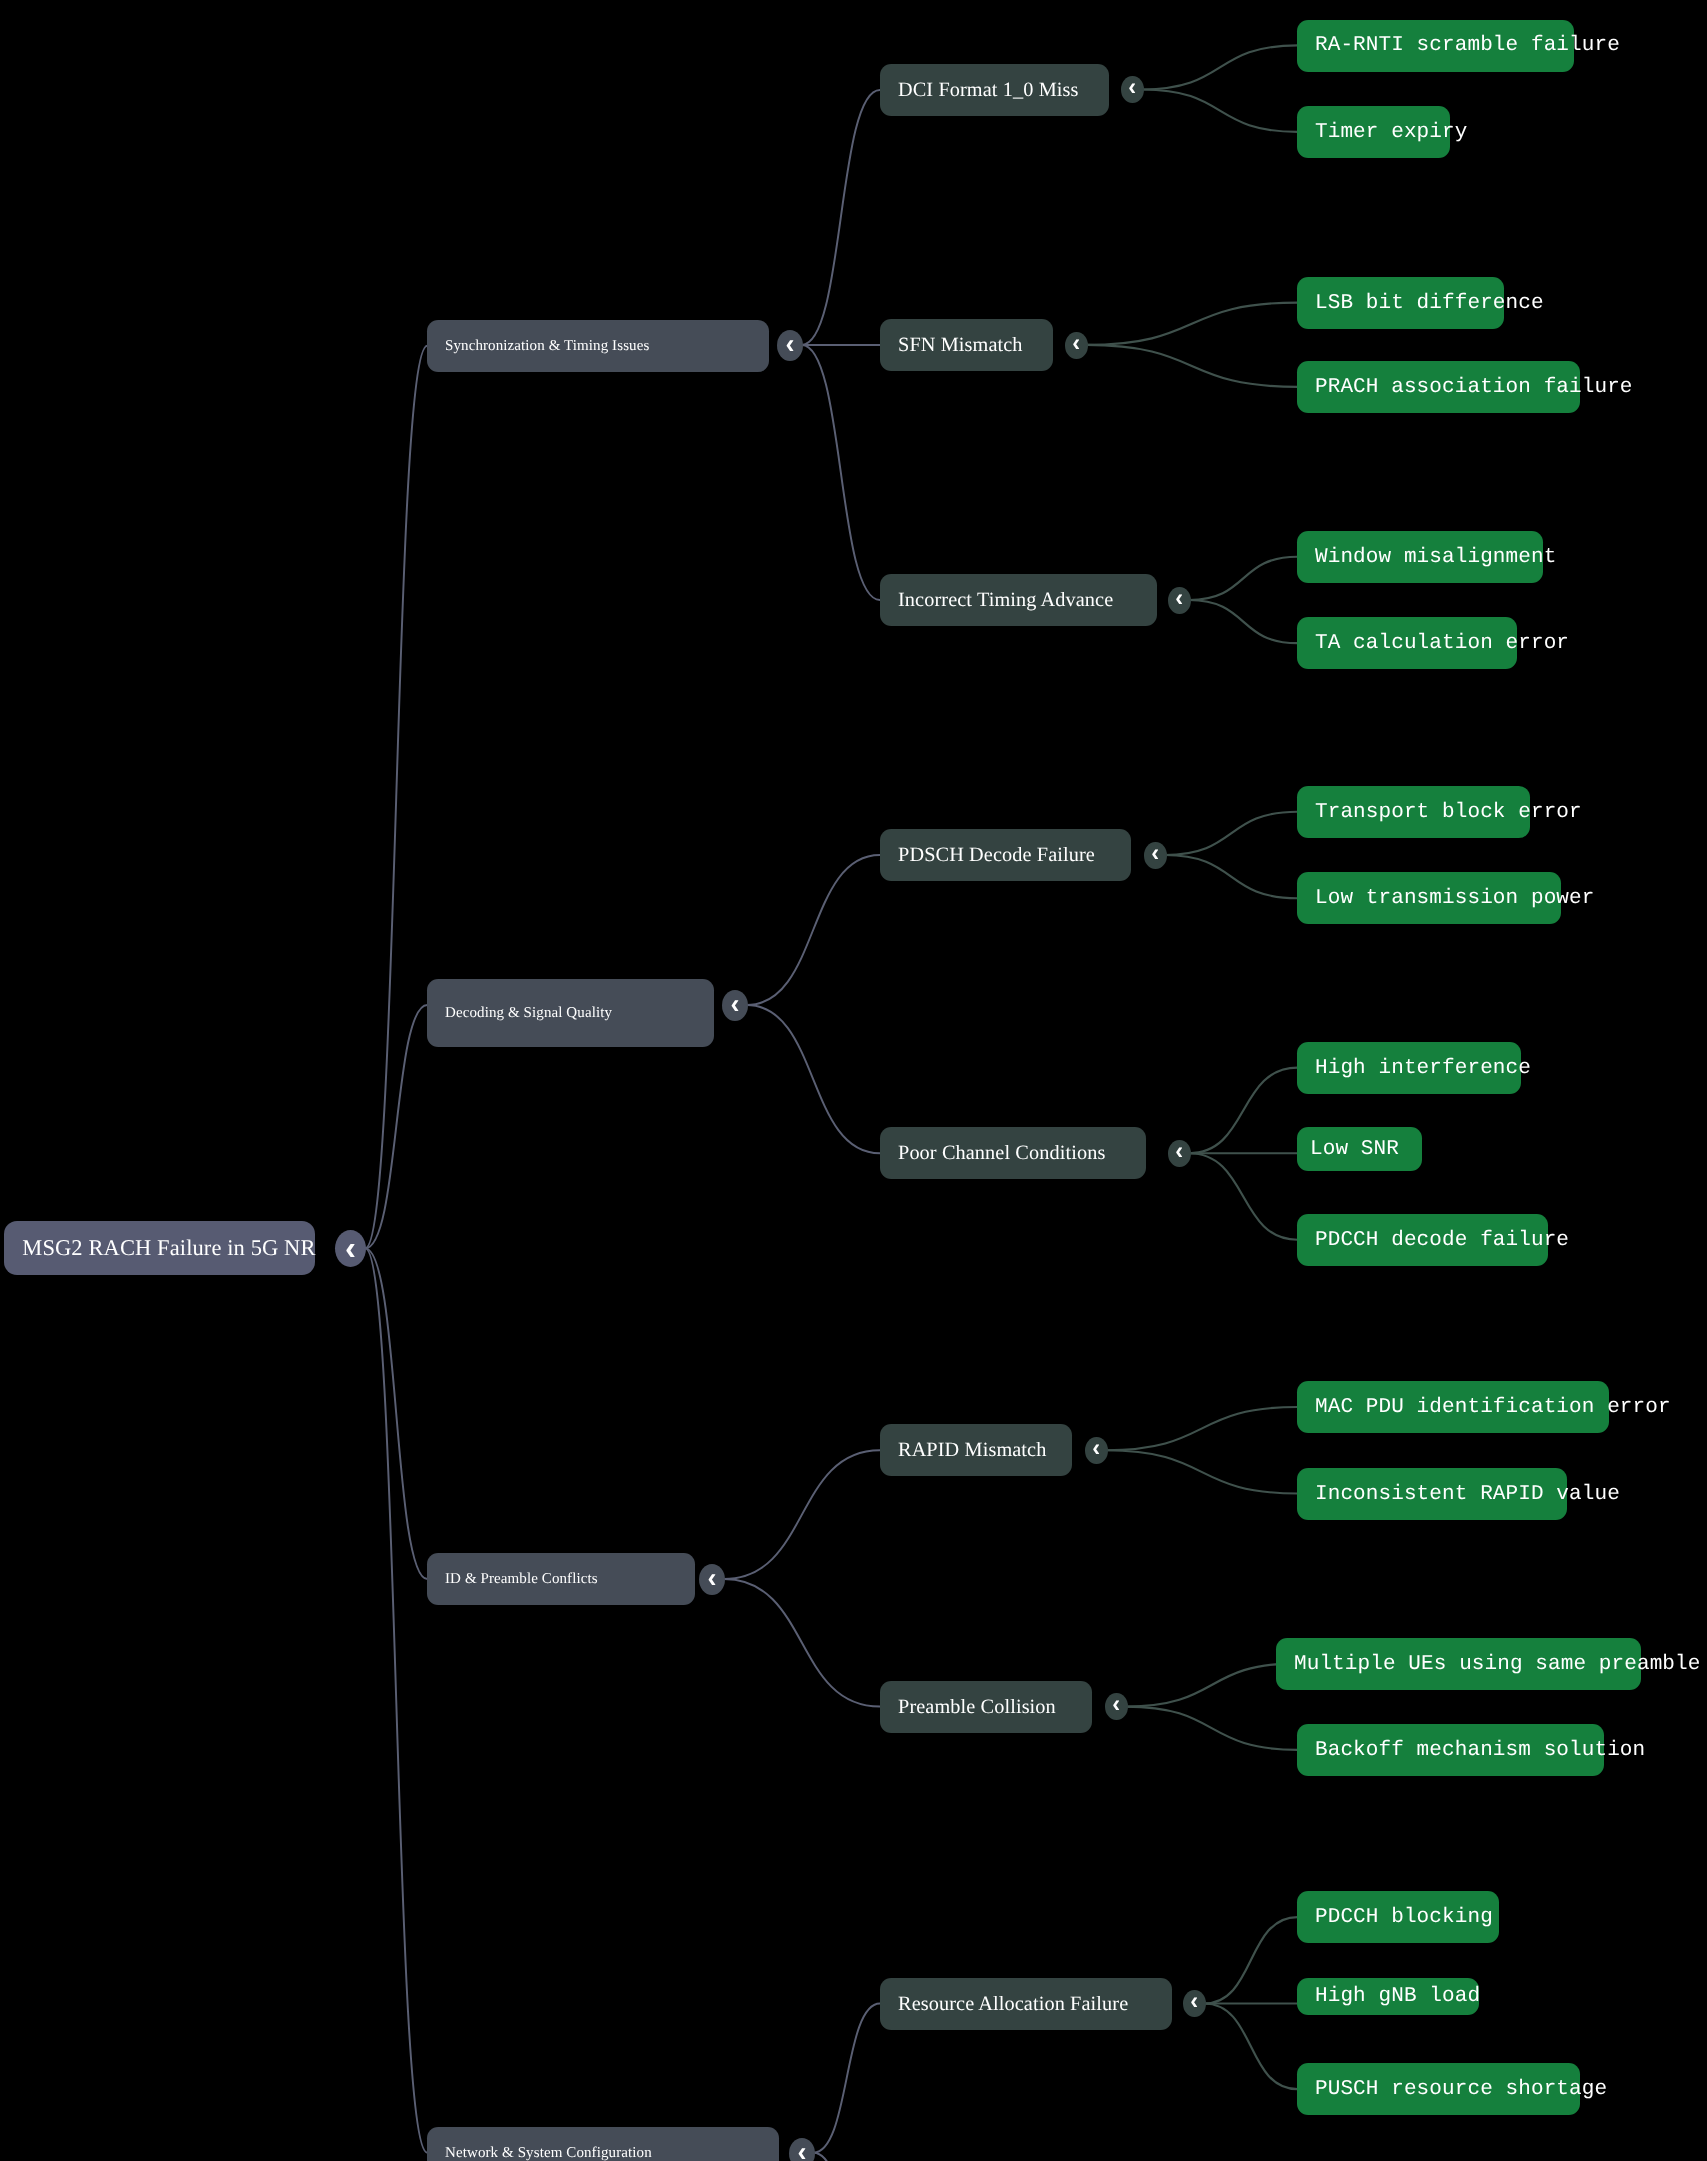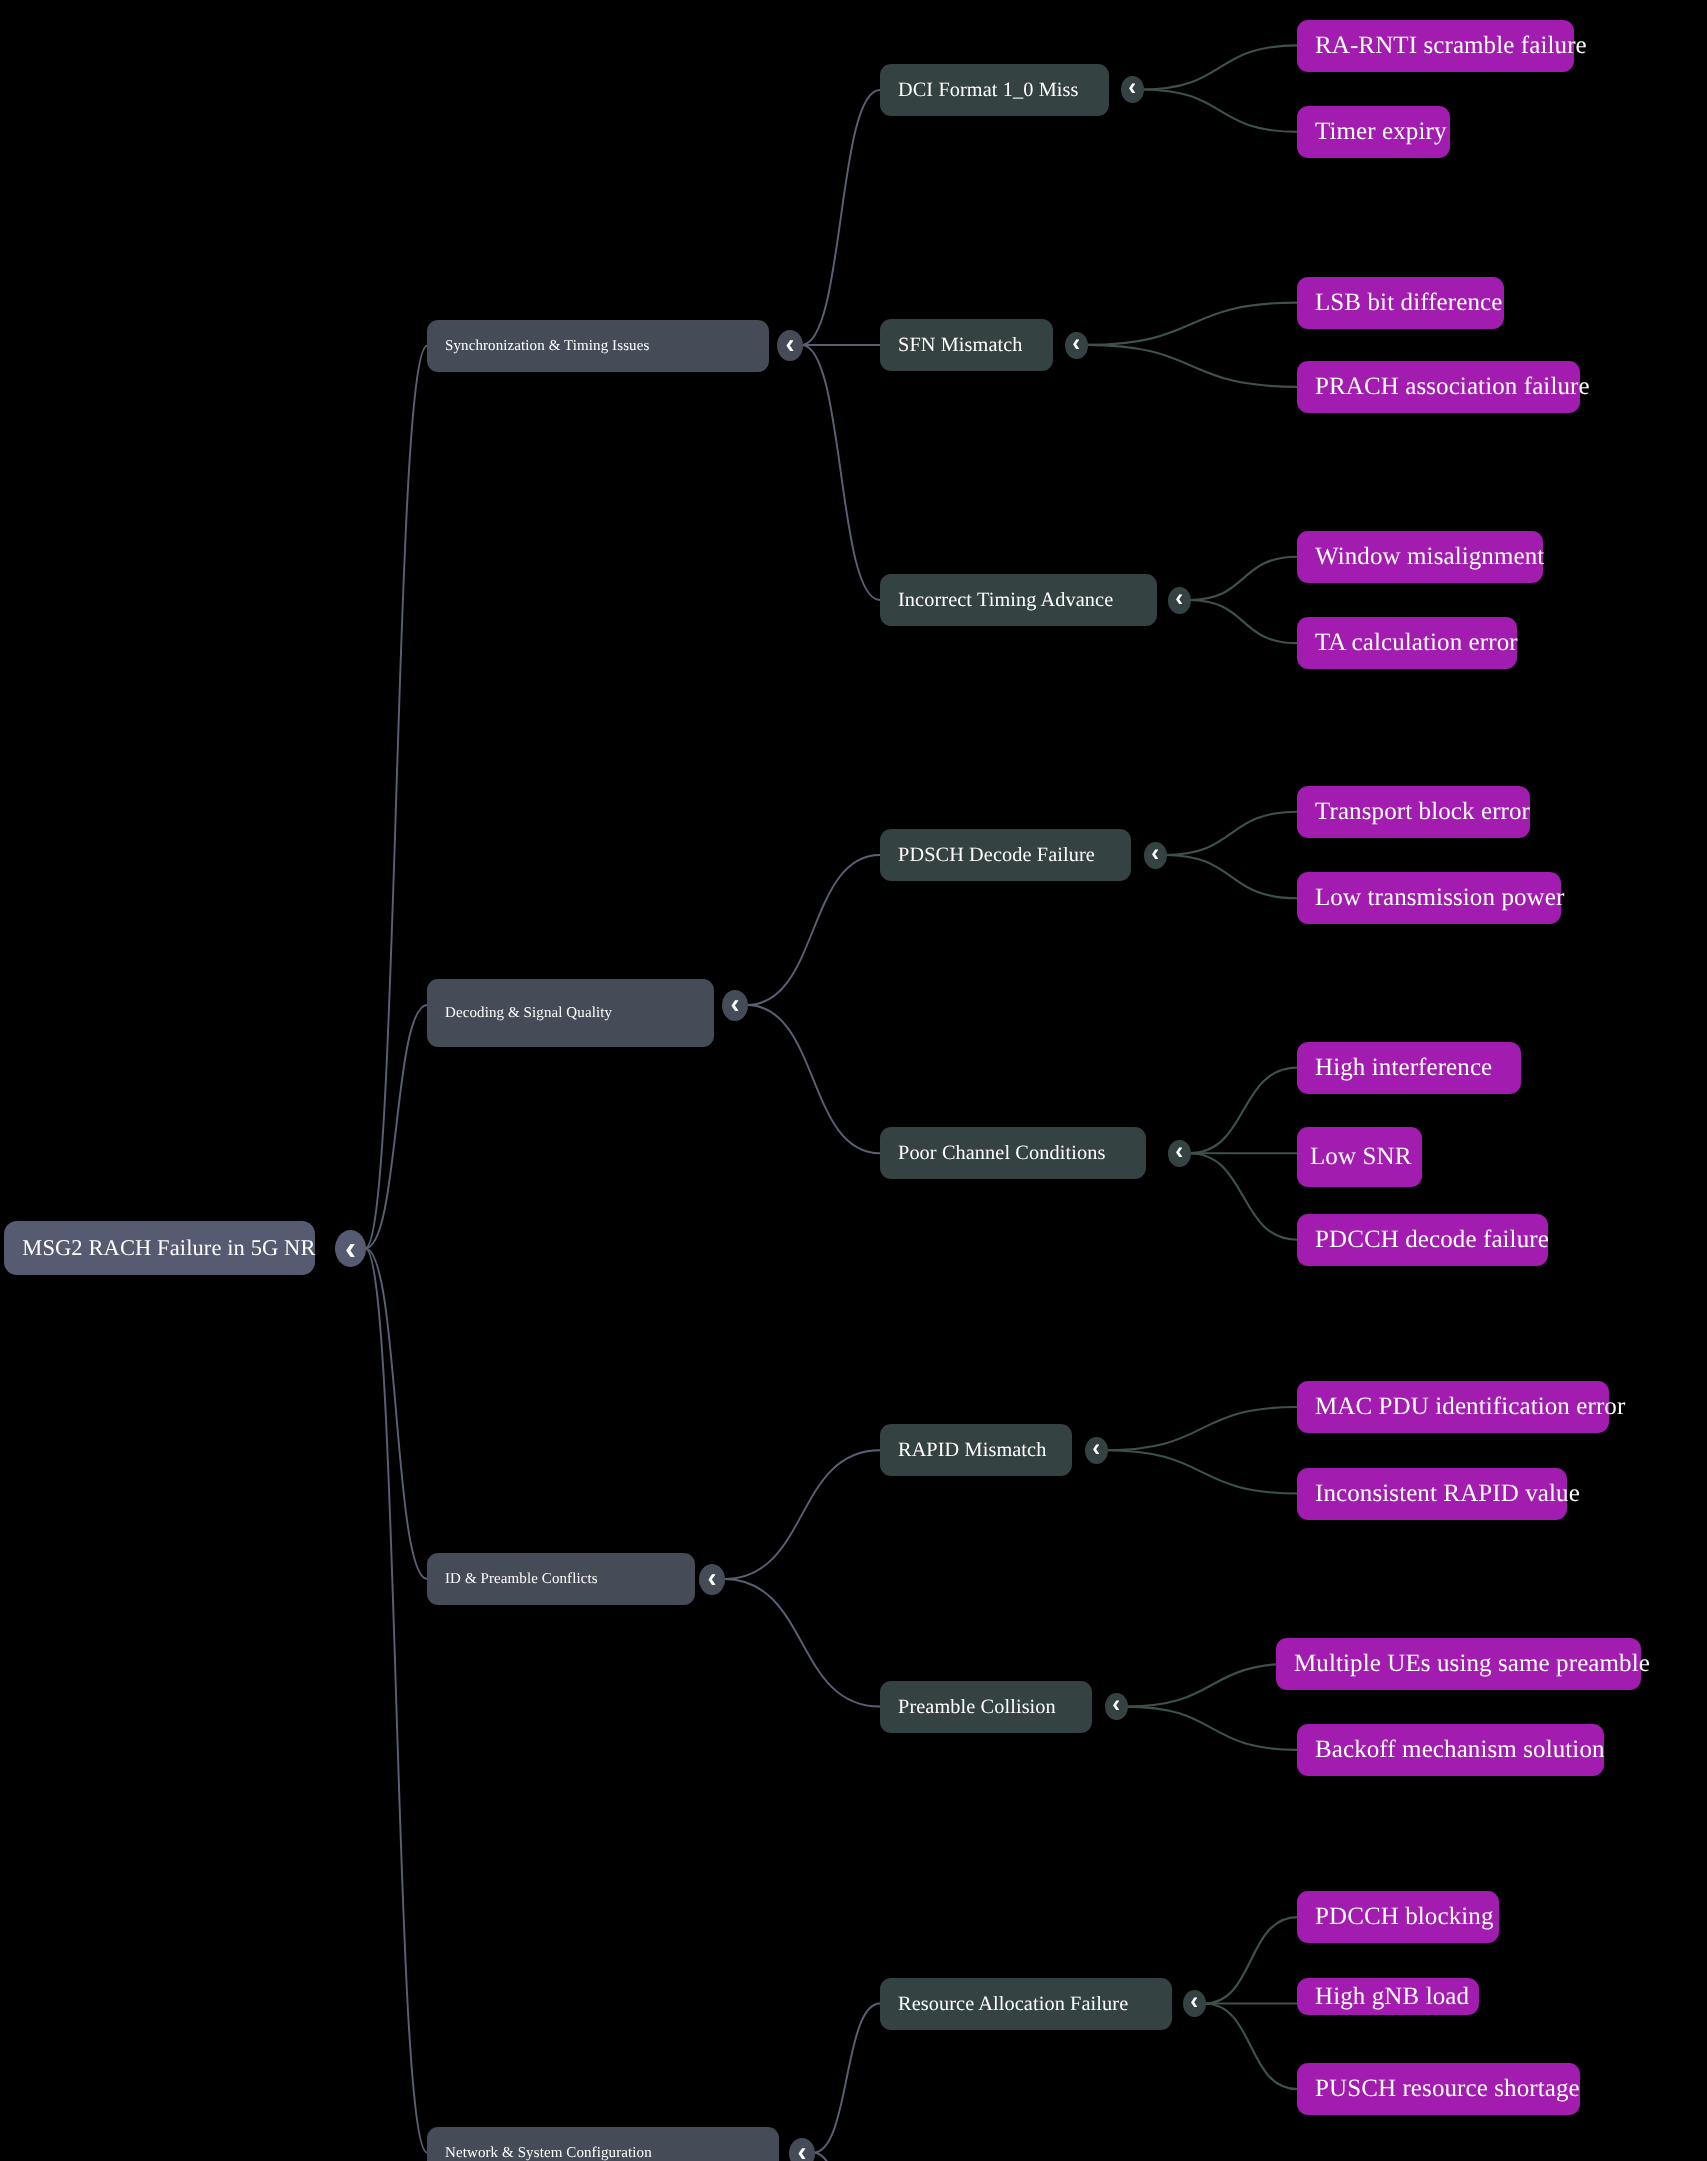--- a/index.html
+++ b/index.html
@@ -44,22 +44,23 @@
   }
   .node.lvl1 {
     background: #454c57;
     font-size: 15px;
   }
   .node.lvl2 {
     background: #344341;
     font-size: 20.3px;
   }
   .node.lvl3 {
-    background: #a21caf;
-    font-size: 25px;
+    background: #15803d;
+    font-size: 21px;
+    font-family: Liberation Mono, monospace;
   }
   .collapse-btn {
     position: absolute;
     display: flex;
     align-items: center;
     justify-content: center;
     border-radius: 50%;
     color: #ffffff;
     font-family: "Liberation Sans", sans-serif;
     font-size: 14.7px;
@@ -184,21 +185,21 @@
     </div>
     <div class="node lvl2" style="left: 880px; top: 1127px; width: 266px; height: 52px;">
       <span>Poor Channel Conditions</span>
     </div>
     <div class="collapse-btn lvl2" style="left: 1168px; top: 1140px; width: 22.5px; height: 26.5px; border-radius: 50%;">
       <span class="cb-glyph" style="font-size: 23.6px;">‹</span>
     </div>
     <div class="node lvl3" style="left: 1297px; top: 1042px; width: 224px; height: 52px;">
       <span>High interference</span>
     </div>
-    <div class="node lvl3" style="left: 1297px; top: 1127px; width: 125px; height: 60px; padding-left: 13px;">
+    <div class="node lvl3" style="left: 1297px; top: 1127px; width: 125px; height: 44px; padding-left: 13px;">
       <span>Low SNR</span>
     </div>
     <div class="node lvl3" style="left: 1297px; top: 1214px; width: 251px; height: 52px; align-items: center;">
       <span>PDCCH decode failure</span>
     </div>
     <div class="node lvl1" style="left: 427px; top: 1553px; width: 268px; height: 52px;">
       <span>ID &amp; Preamble Conflicts</span>
     </div>
     <div class="collapse-btn lvl1" style="left: 699px; top: 1564px; width: 26px; height: 31px; border-radius: 50%;">
       <span class="cb-glyph" style="font-size: 27px;">‹</span>

